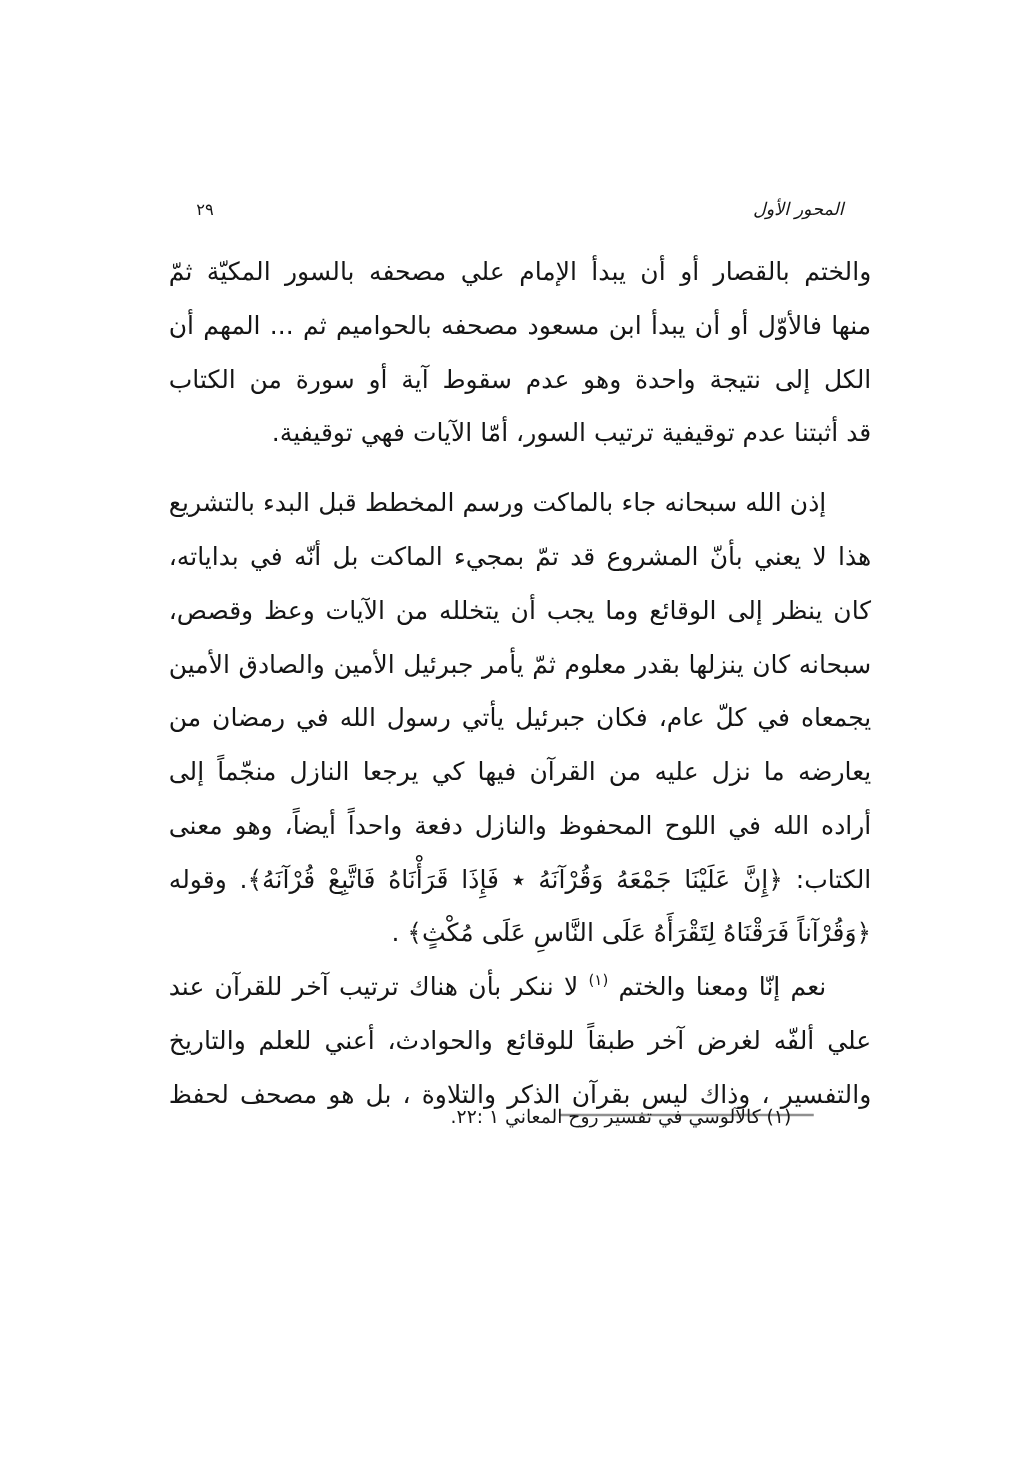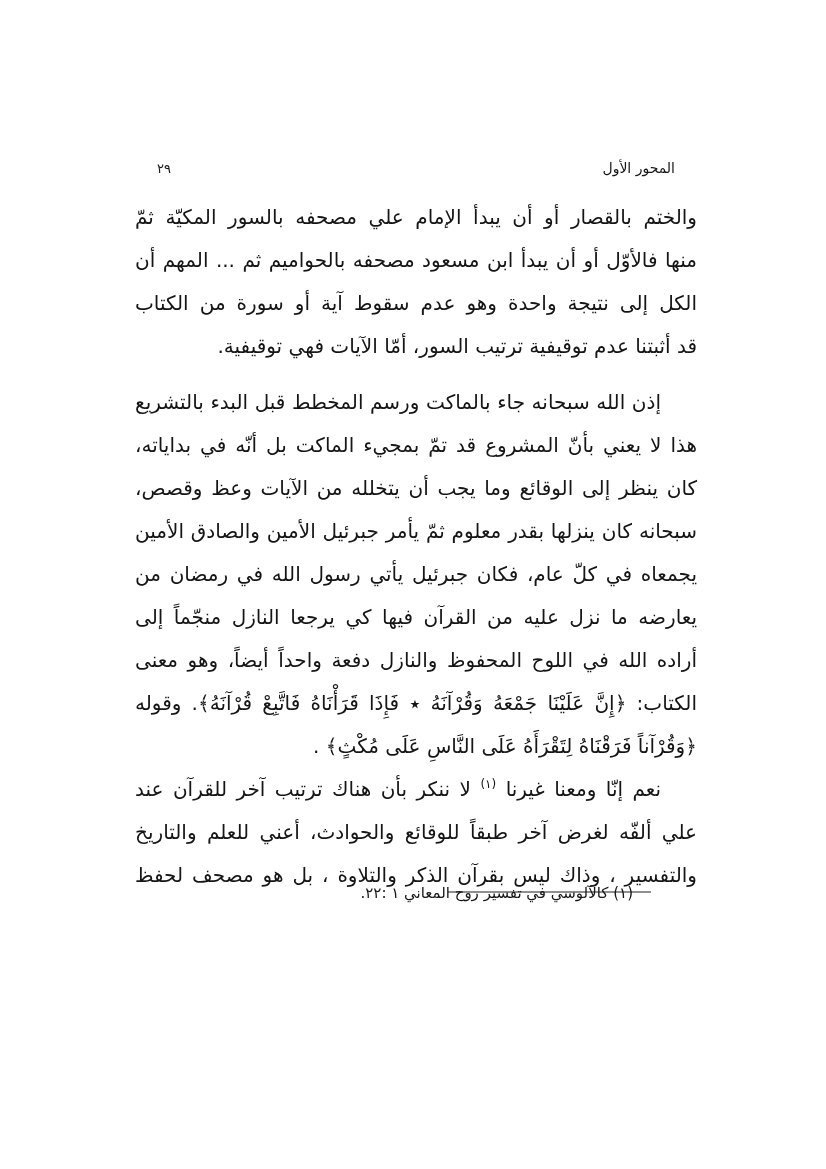--- a/index.html
+++ b/index.html
@@ -20,21 +20,21 @@
   .running-head {
     position: absolute;
     top: 160px; right: 129px;
     width: 562px;
     display: flex;
     justify-content: space-between;
     align-items: baseline;
     font-size: 14px;
     direction: rtl;
   }
-  .running-head .title  { padding-right: 22px; }
+  .running-head .title  { padding-right: 22px; font-style: italic; }
   .running-head .folio  { padding-left: 22px; font-size: 13px; }
 
   
   .body-text {
     position: absolute;
     top: 196px; right: 129px;
     width: 562px;
     direction: rtl;
     font-size: 20px;
   }
@@ -109,21 +109,21 @@
       <div class="line">كان ينظر إلى الوقائع وما يجب أن يتخلله من الآيات وعظ وقصص، وأنّه</div>
       <div class="line">سبحانه كان ينزلها بقدر معلوم ثمّ يأمر جبرئيل الأمين والصادق الأمين أن</div>
       <div class="line">يجمعاه في كلّ عام، فكان جبرئيل يأتي رسول الله في رمضان من كلّ سنة</div>
       <div class="line">يعارضه ما نزل عليه من القرآن فيها كي يرجعا النازل منجّماً إلى ترتيب ما</div>
       <div class="line">أراده الله في اللوح المحفوظ والنازل دفعة واحداً أيضاً، وهو معنى قوله</div>
       <div class="line"><span>الكتاب: </span><span class="verse">﴿إِنَّ عَلَيْنَا جَمْعَهُ وَقُرْآنَهُ ٭ فَإِذَا قَرَأْنَاهُ فَاتَّبِعْ قُرْآنَهُ﴾</span><span>. وقوله تعالى:</span></div>
       <div class="line lastline"><span class="verse">﴿وَقُرْآناً فَرَقْنَاهُ لِتَقْرَأَهُ عَلَى النَّاسِ عَلَى مُكْثٍ﴾</span><span> .</span></div>
     </div>
 
     <div class="para tight">
-      <div class="line firstline"><span>نعم إنّا ومعنا غيرنا </span><sup class="fnref">(١)</sup><span> لا ننكر بأن هناك ترتيب آخر للقرآن عند الإمام</span></div>
+      <div class="line firstline"><span>نعم إنّا ومعنا والختم </span><sup class="fnref">(١)</sup><span> لا ننكر بأن هناك ترتيب آخر للقرآن عند الإمام</span></div>
       <div class="line">علي ألفّه لغرض آخر طبقاً للوقائع والحوادث، أعني للعلم والتاريخ</div>
       <div class="line">والتفسير ، وذاك ليس بقرآن الذكر والتلاوة ، بل هو مصحف لحفظ</div>
     </div>
 
   </div>
 
   <div class="footnote-rule"></div>
   <div class="footnote-line"><span>(١) </span><span>كالآلوسي في تفسير روح المعاني ١ :٢٢.</span></div>
 
 </div>

